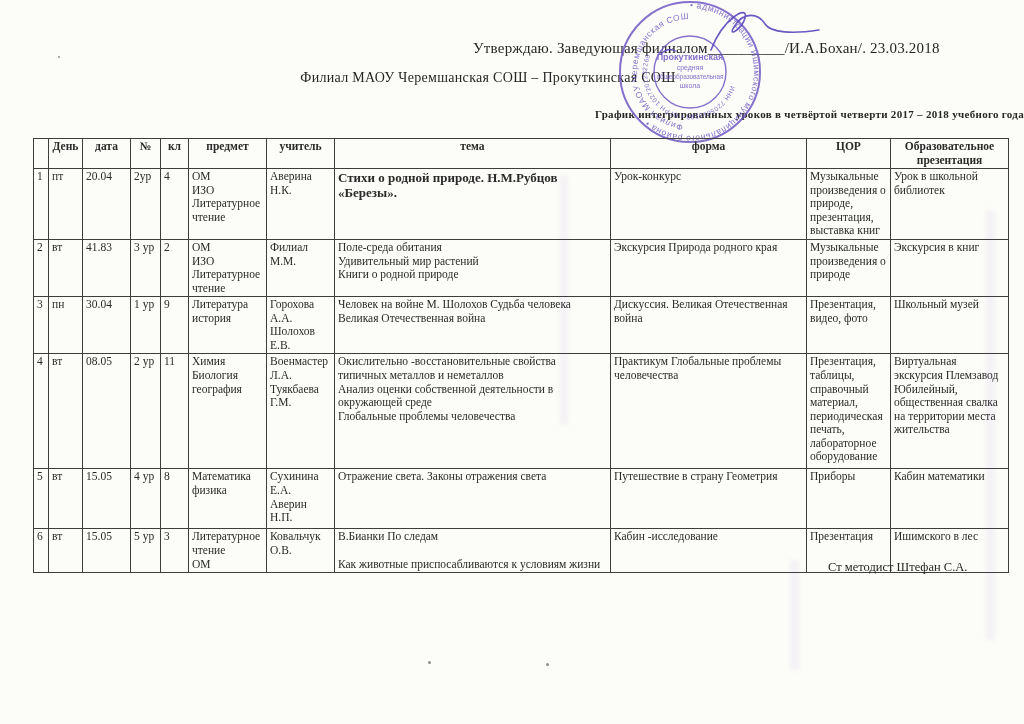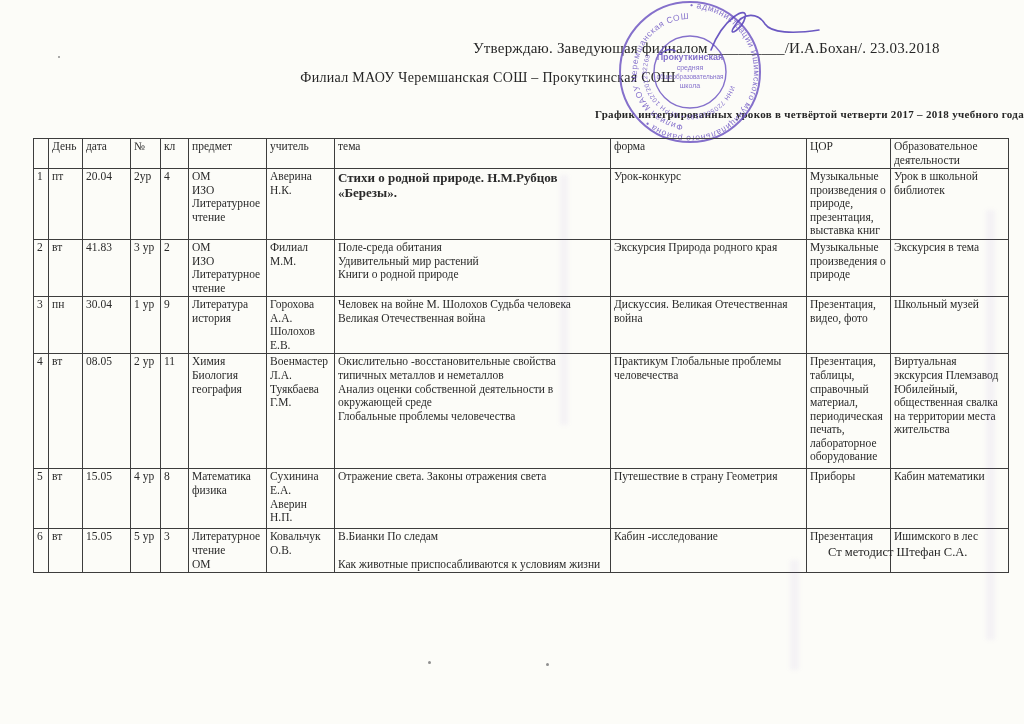--- a/index.html
+++ b/index.html
@@ -15,33 +15,33 @@
   }
   .org-line{
     position:absolute;left:0;top:70px;width:976px;text-align:center;
     font-size:14px;letter-spacing:.3px;
   }
   .doc-title{
     position:absolute;left:0;top:108px;width:1024px;text-align:right;
     font-size:11px;font-weight:bold;letter-spacing:.3px;
   }
   .footer-sign{
-    position:absolute;left:828px;top:545px;font-size:12.5px;
+    position:absolute;left:828px;top:560px;font-size:12.5px;
   }
   
   table.sched{
     position:absolute;left:33px;top:138px;width:975px;
     border-collapse:collapse;table-layout:fixed;
     font-size:11.5px;line-height:1.18;color:#2a2a2a;
   }
   table.sched th, table.sched td{
     border:1px solid #3d3d3d;vertical-align:top;padding:1px 3px;
     overflow:hidden;word-break:break-word;
   }
-  table.sched th{font-weight:normal;text-align:left;}
+  table.sched th{font-weight:bold;text-align:center;}
   .pre{white-space:pre-line;margin-top:39px;}
   .theme-bold{font-weight:bold;font-size:13px;}
   
   .stamp{position:absolute;left:614px;top:-4px;width:152px;height:152px;opacity:.82;}
   .signature{position:absolute;left:653px;top:2px;width:172px;height:62px;}
   
   .speck{position:absolute;border-radius:50%;background:#8f8f8f;}
   .bleed{position:absolute;background:rgba(118,92,196,0.06);filter:blur(2px);}
 </style>
 </head>
@@ -101,21 +101,21 @@
           <th></th>
           <th>День</th>
           <th>дата</th>
           <th>№</th>
           <th>кл</th>
           <th>предмет</th>
           <th>учитель</th>
           <th>тема</th>
           <th>форма</th>
           <th>ЦОР</th>
-          <th>Образовательное деятельности</th>
+          <th>Образовательное презентация</th>
         </tr>
       </thead>
       <tbody>
         <tr style="height: 60px;">
           <td>1</td>
           <td>пт</td>
           <td>20.04</td>
           <td>2ур</td>
           <td>4</td>
           <td class="pre">ОМ
@@ -135,21 +135,21 @@
           <td>2</td>
           <td class="pre">ОМ
 ИЗО
 Литературное чтение</td>
           <td class="pre">Филиал М.М.</td>
           <td class="pre">Поле-среда обитания
 Удивительный мир растений
 Книги о родной природе</td>
           <td>Экскурсия Природа родного края</td>
           <td>Музыкальные произведения о природе</td>
-          <td>Экскурсия в тема</td>
+          <td>Экскурсия в книг</td>
         </tr>
         <tr style="height: 55px;">
           <td>3</td>
           <td>пн</td>
           <td>30.04</td>
           <td>1 ур</td>
           <td>9</td>
           <td class="pre">Литература
 история</td>
           <td class="pre">Горохова А.А.

